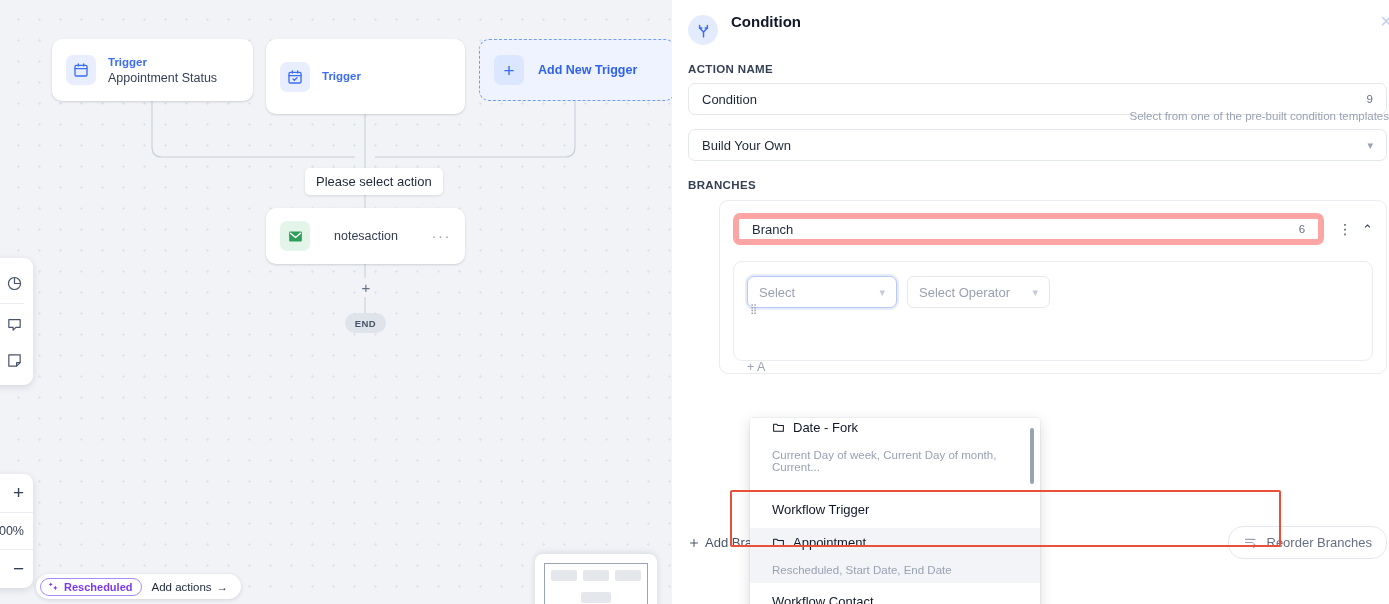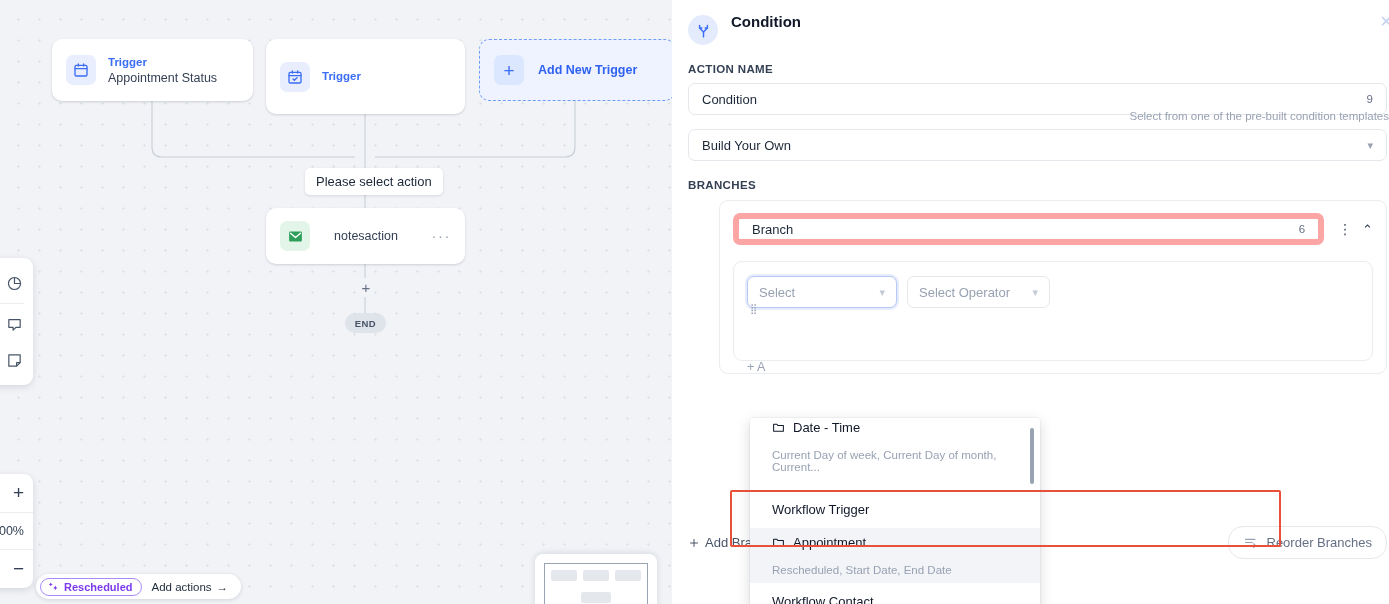--- a/index.html
+++ b/index.html
@@ -436,21 +436,21 @@
       </span>
     </div>
 
     <div class="dropdown">
       <div class="dd-clip-top"></div>
       <div class="dd-item" style="padding-top:2px">
         <div class="dd-title">
           <svg width="13" height="13" viewBox="0 0 24 24" fill="none" stroke="#101828" stroke-width="1.9" stroke-linejoin="round">
             <path d="M3 6h6l2 2.5h10V19H3z"></path>
           </svg>
-          <span>Date - Time</span>
+          <span>Date - Fork</span>
         </div>
         <div class="dd-desc">Current Day of week, Current Day of month, Current...</div>
       </div>
       <div class="dd-item group" style="padding-top:22px">
         <div class="dd-title">Workflow Trigger</div>
       </div>
       <div class="dd-item highlight">
         <div class="dd-title">
           <svg width="13" height="13" viewBox="0 0 24 24" fill="none" stroke="#101828" stroke-width="1.9" stroke-linejoin="round">
             <path d="M3 6h6l2 2.5h10V19H3z"></path>

